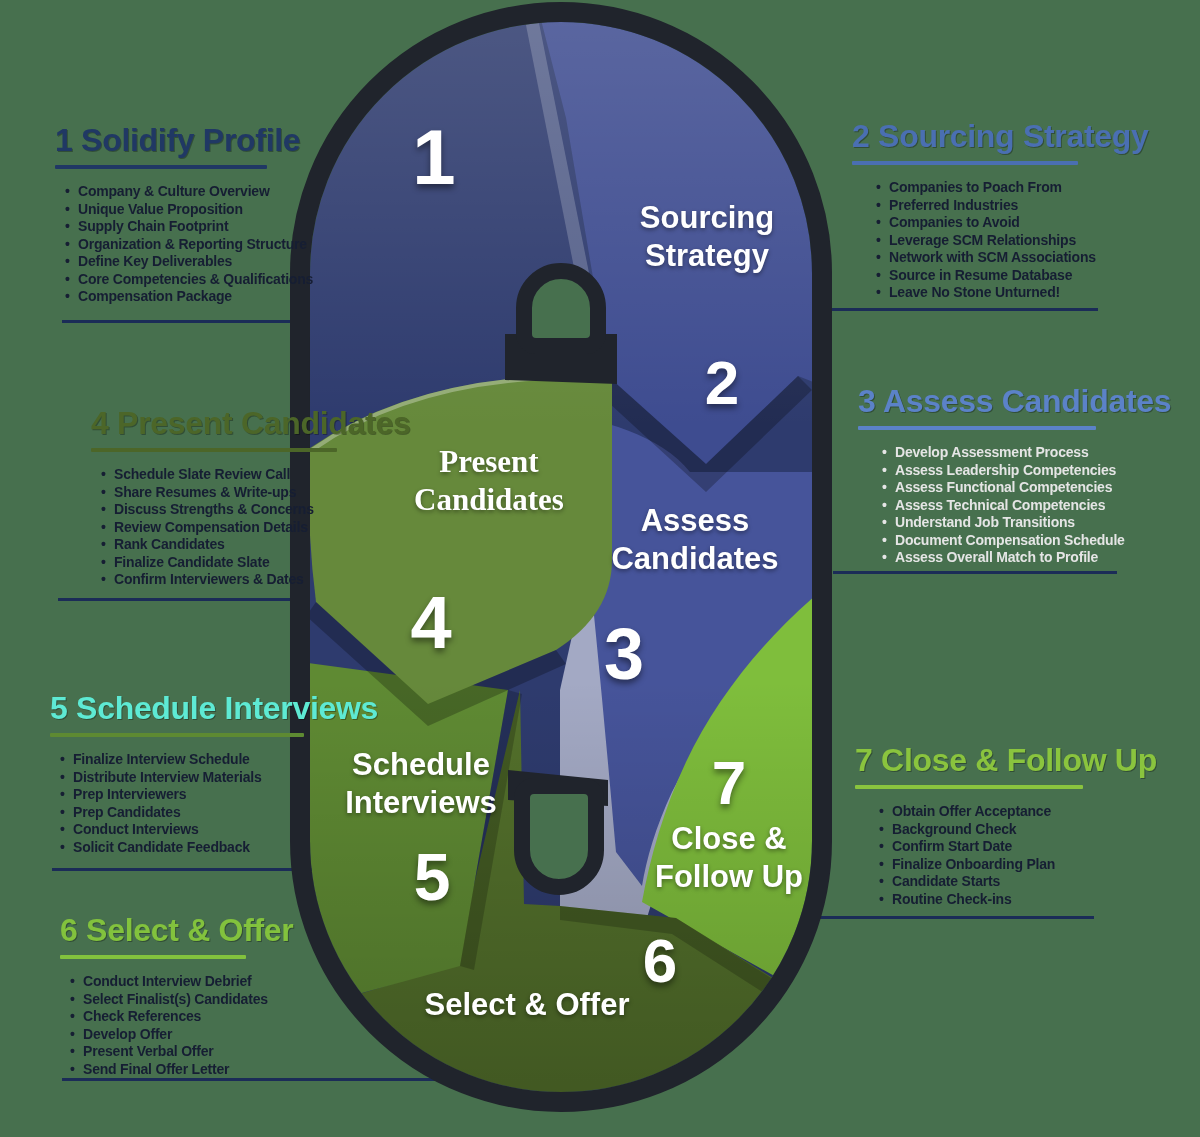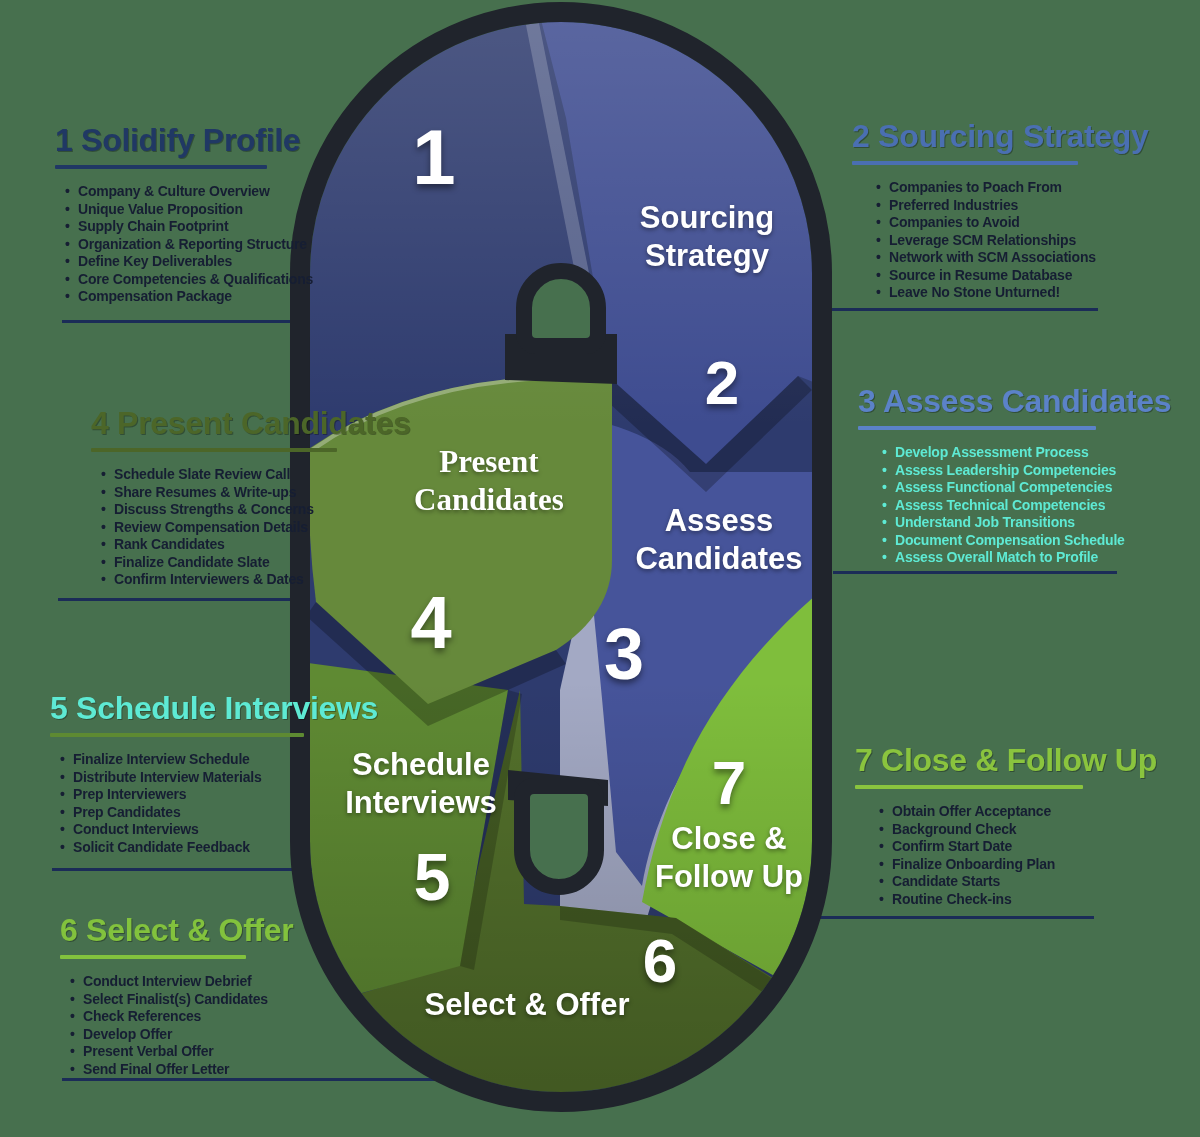--- a/index.html
+++ b/index.html
@@ -84,21 +84,21 @@
       <path d="M508,770 L608,780 L608,806 L508,800 Z" fill="#20242C"></path>
       <path d="M534,786 L584,786 A12,12 0 0 1 596,798 L596,850 A37,37 0 0 1 522,850 L522,798 A12,12 0 0 1 534,786 Z" stroke-width="16" stroke-linejoin="round" stroke="#20242C" fill="#47704E"></path>
     </g>
     <path d="M300,273 A261,261 0 0 1 822,273 L822,841 A261,261 0 0 1 300,841 Z" fill="none" stroke-width="20" stroke-linejoin="round" stroke="#20242C"></path>
   </svg>
 
   <div class="seg-num" style="left:384px;top:118px;font-size:78px;">1</div>
   <div class="seg-label" style="left:592px;top:199px;width:230px;">Sourcing Strategy</div>
   <div class="seg-num" style="left:672px;top:352px;font-size:62px;">2</div>
   <div class="seg-label" style="left:364px;top:443px;width:250px;font-family:Liberation Serif, serif;">Present Candidates</div>
-  <div class="seg-label" style="left:594px;top:502px;width:250px;">Assess Candidates</div>
+  <div class="seg-label" style="left:570px;top:502px;width:250px;">Assess Candidates</div>
   <div class="seg-num" style="left:381px;top:586px;font-size:74px;">4</div>
   <div class="seg-num" style="left:574px;top:618px;font-size:72px;">3</div>
   <div class="seg-label" style="left:296px;top:746px;width:250px;">Schedule Interviews</div>
   <div class="seg-num" style="left:679px;top:752px;font-size:62px;">7</div>
   <div class="seg-label" style="left:629px;top:820px;width:200px;">Close &amp; Follow Up</div>
   <div class="seg-num" style="left:382px;top:844px;font-size:66px;">5</div>
   <div class="seg-num" style="left:610px;top:930px;font-size:62px;">6</div>
   <div class="seg-label" style="left:377px;top:986px;width:300px;">Select &amp; Offer</div>
 
   <div class="callout" style="left:55px;top:122px;width:250px;">
@@ -125,21 +125,21 @@
       <li>Leverage SCM Relationships</li>
       <li>Network with SCM Associations</li>
       <li>Source in Resume Database</li>
       <li>Leave No Stone Unturned!</li>
     </ul>
   </div>
 
   <div class="callout right" style="left:858px;top:383px;width:240px;">
     <h3 style="color: rgb(91, 130, 200);">3 Assess Candidates</h3>
     <div class="rule" style="width: 238px; background-color: rgb(91, 130, 200);"></div>
-    <ul style="color: #5eead4;">
+    <ul style="color: #e5e5e5;">
       <li>Develop Assessment Process</li>
       <li>Assess Leadership Competencies</li>
       <li>Assess Functional Competencies</li>
       <li>Assess Technical Competencies</li>
       <li>Understand Job Transitions</li>
       <li>Document Compensation Schedule</li>
       <li>Assess Overall Match to Profile</li>
     </ul>
   </div>
 

